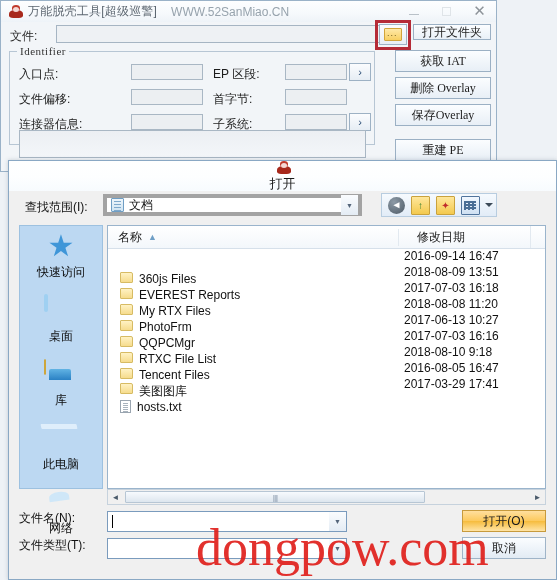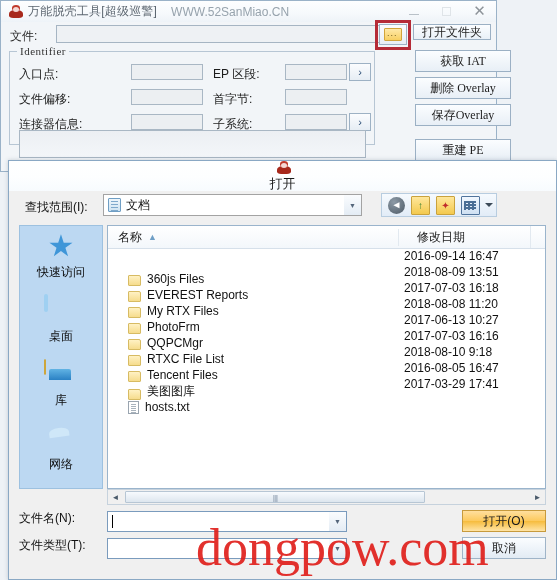--- a/index.html
+++ b/index.html
@@ -107,21 +107,21 @@
     font-size:11px;color:#2c4f77;
   }
   #big-text-area{
     position:absolute;left:18px;top:129px;width:347px;height:28px;
     background:linear-gradient(to bottom,#eceff3,#f3f6f9);
     border:1px solid #a9b7c4;box-sizing:border-box;
   }
 
   
   .side-btn{
-    position:absolute;left:414px;width:96px;height:22px;
+    position:absolute;left:394px;width:96px;height:22px;
     background:linear-gradient(to bottom,#fbfdff,#e8eff6);
     border:1px solid #9bb0c4;box-sizing:border-box;
     display:flex;align-items:center;justify-content:center;
     font-size:12px;color:#1d1d1d;white-space:nowrap;
     font-family:"Liberation Serif","DejaVu Serif",serif;
   }
 
   
   #open-dialog{
     position:absolute;left:8px;top:160px;width:549px;height:420px;
@@ -143,21 +143,21 @@
     font-size:17px;color:#333;font-family:"DejaVu Sans",sans-serif;
   }
   #dlg-body{
     position:absolute;left:0;top:30px;right:0;bottom:0;background:#f0f0f0;
   }
   
   #lookin-row{position:absolute;left:0;top:0;right:0;height:32px;}
   #lookin-label{position:absolute;left:16px;top:8px;font-size:12px;color:#111;}
   #lookin-combo{
     position:absolute;left:94px;top:3px;width:259px;height:22px;
-    background:#fff;border:1px solid #a3a3a3;box-sizing:border-box;display:flex;align-items:center;
+    background:#fff;border:4px solid #a3a3a3;box-sizing:border-box;display:flex;align-items:center;
   }
   #lookin-combo .docicon{
     width:13px;height:14px;margin-left:4px;margin-right:5px;
     background:linear-gradient(to bottom,#eef6fb,#cfe4f2);
     border:1px solid #6f9ec4;box-sizing:border-box;position:relative;border-radius:1px;
   }
   #lookin-combo .docicon:before{
     content:"";position:absolute;left:2px;top:2px;right:2px;height:1px;background:#7fa9cc;
     box-shadow:0 3px 0 #7fa9cc,0 6px 0 #7fa9cc,0 9px 0 #7fa9cc;
   }
@@ -241,21 +241,21 @@
     background:linear-gradient(to bottom,#ffffff,#f3f7fb);
     border-bottom:1px solid #d6e0ea;display:flex;align-items:center;
     font-size:12px;color:#1b1b1b;
   }
   #col-name{width:290px;padding-left:10px;display:flex;align-items:center;gap:6px;box-sizing:border-box;}
   #sort-arrow{color:#6f9fc6;font-size:9px;}
   #col-date{flex:1;padding-left:18px;box-sizing:border-box;border-left:1px solid #e2e9f0;}
   #col-type{width:14px;border-left:1px solid #e2e9f0;height:100%;}
   #list-rows{position:absolute;left:0;top:22px;right:0;bottom:0;}
   .frow{height:16px;display:flex;align-items:center;font-size:12px;color:#111;}
-  .frow .fname{width:290px;display:flex;align-items:flex-end;gap:6px;padding-left:20px;box-sizing:border-box;margin-top:46px;}
+  .frow .fname{width:290px;display:flex;align-items:flex-start;gap:6px;padding-left:12px;box-sizing:border-box;margin-top:46px;}
   .frow .fdate{flex:1;padding-left:6px;box-sizing:border-box;}
   .ficon-folder{
     width:13px;height:11px;flex:0 0 auto;
     background:linear-gradient(to bottom,#fff2c4,#f6dc8d);
     border:1px solid #d7bb63;box-sizing:border-box;border-radius:1px 2px 1px 1px;
   }
   .ficon-file{
     width:11px;height:13px;flex:0 0 auto;background:#fff;
     border:1px solid #9aa5b0;box-sizing:border-box;position:relative;
   }
@@ -422,20 +422,24 @@
       </div>
       <div class="place">
         <span class="pico"><span class="ico-desktop"></span></span>
         <span class="plabel">桌面</span>
       </div>
       <div class="place">
         <span class="pico"><span class="ico-lib"></span></span>
         <span class="plabel">库</span>
       </div>
       <div class="place">
+        <span class="pico"><span class="ico-pc"></span></span>
+        <span class="plabel">此电脑</span>
+      </div>
+      <div class="place">
         <span class="pico"><span class="ico-net"></span></span>
         <span class="plabel">网络</span>
       </div>
     </div>
 
     <div id="file-list-panel">
       <div id="list-header">
         <div id="col-name">
           <span>名称</span>
           <span id="sort-arrow">▲</span>

